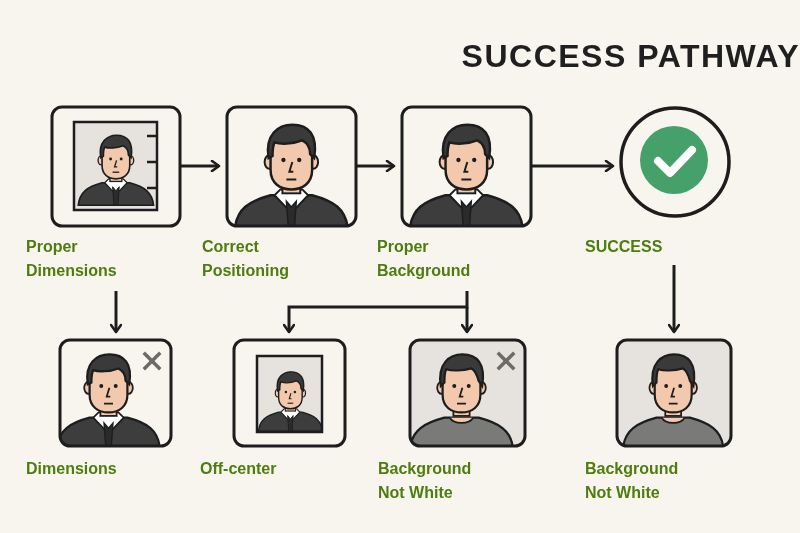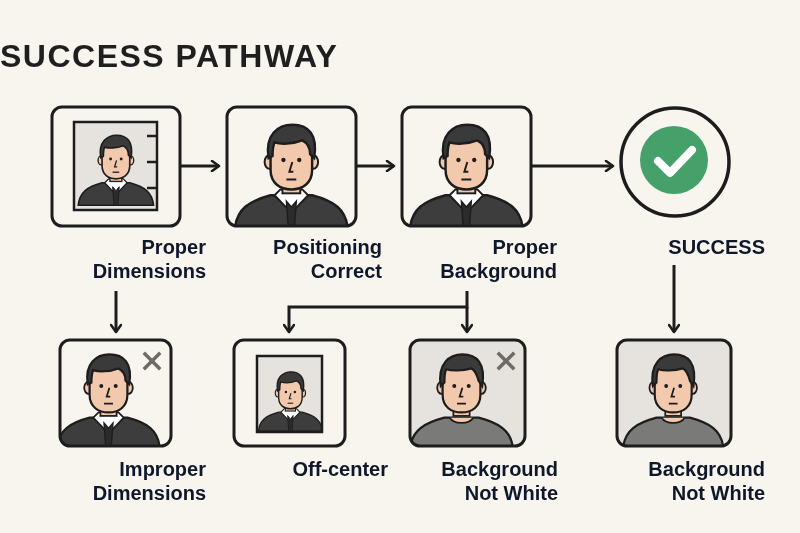--- a/index.html
+++ b/index.html
@@ -5,27 +5,27 @@
   html, body { margin: 0; padding: 0; }
   body {
     width: 800px; height: 533px; overflow: hidden;
     background: #f8f5ef;
     font-family: "Liberation Sans", "DejaVu Sans", sans-serif;
     color: #1d1d1d;
     position: relative;
   }
   .title {
     position: absolute; left: 0; width: 800px; top: 38px;
-    text-align: left; font-size: 32px; font-weight: 700;
+    text-align: right; font-size: 32px; font-weight: 700;
     letter-spacing: 1.5px; color: #1f1f1f;
   }
   .diagram { position: absolute; left: 0; top: 0; width: 800px; height: 533px; }
   .label {
-    position: absolute; text-align: right; font-size: 20px; font-weight: 700;
-    line-height: 24px; color: #0f172a; width: 180px;
+    position: absolute; text-align: left; font-size: 16px; font-weight: 700;
+    line-height: 24px; color: #4d7c0f; width: 180px;
   }
   .label span { display: block; }
 </style>
 </head>
 <body>
 
 <div class="title">SUCCESS PATHWAY</div>
 
 <svg class="diagram" width="800" height="533" viewBox="0 0 800 533" xmlns="http://www.w3.org/2000/svg">
   <defs>
@@ -173,36 +173,35 @@
     </g>
     <rect x="617" y="340" width="114" height="106" rx="10" fill="none" stroke="#1d1d1d" stroke-width="3"></rect>
   </g>
 </svg>
 
 <div class="label" style="left:26px; top:235px;">
   <span>Proper</span>
   <span>Dimensions</span>
 </div>
 <div class="label" style="left:202px; top:235px;">
+  <span>Correct</span>
   <span>Positioning</span>
-  <span>Correct</span>
 </div>
 <div class="label" style="left:377px; top:235px;">
   <span>Proper</span>
   <span>Background</span>
 </div>
 <div class="label" style="left:585px; top:235px;">
   <span>SUCCESS</span>
 </div>
 
 <div class="label" style="left:26px; top:457px;">
-  <span>Improper</span>
   <span>Dimensions</span>
 </div>
-<div class="label" style="left:208px; top:457px;">
+<div class="label" style="left:200px; top:457px;">
   <span>Off-center</span>
 </div>
 <div class="label" style="left:378px; top:457px;">
   <span>Background</span>
   <span>Not White</span>
 </div>
 <div class="label" style="left:585px; top:457px;">
   <span>Background</span>
   <span>Not White</span>
 </div>

